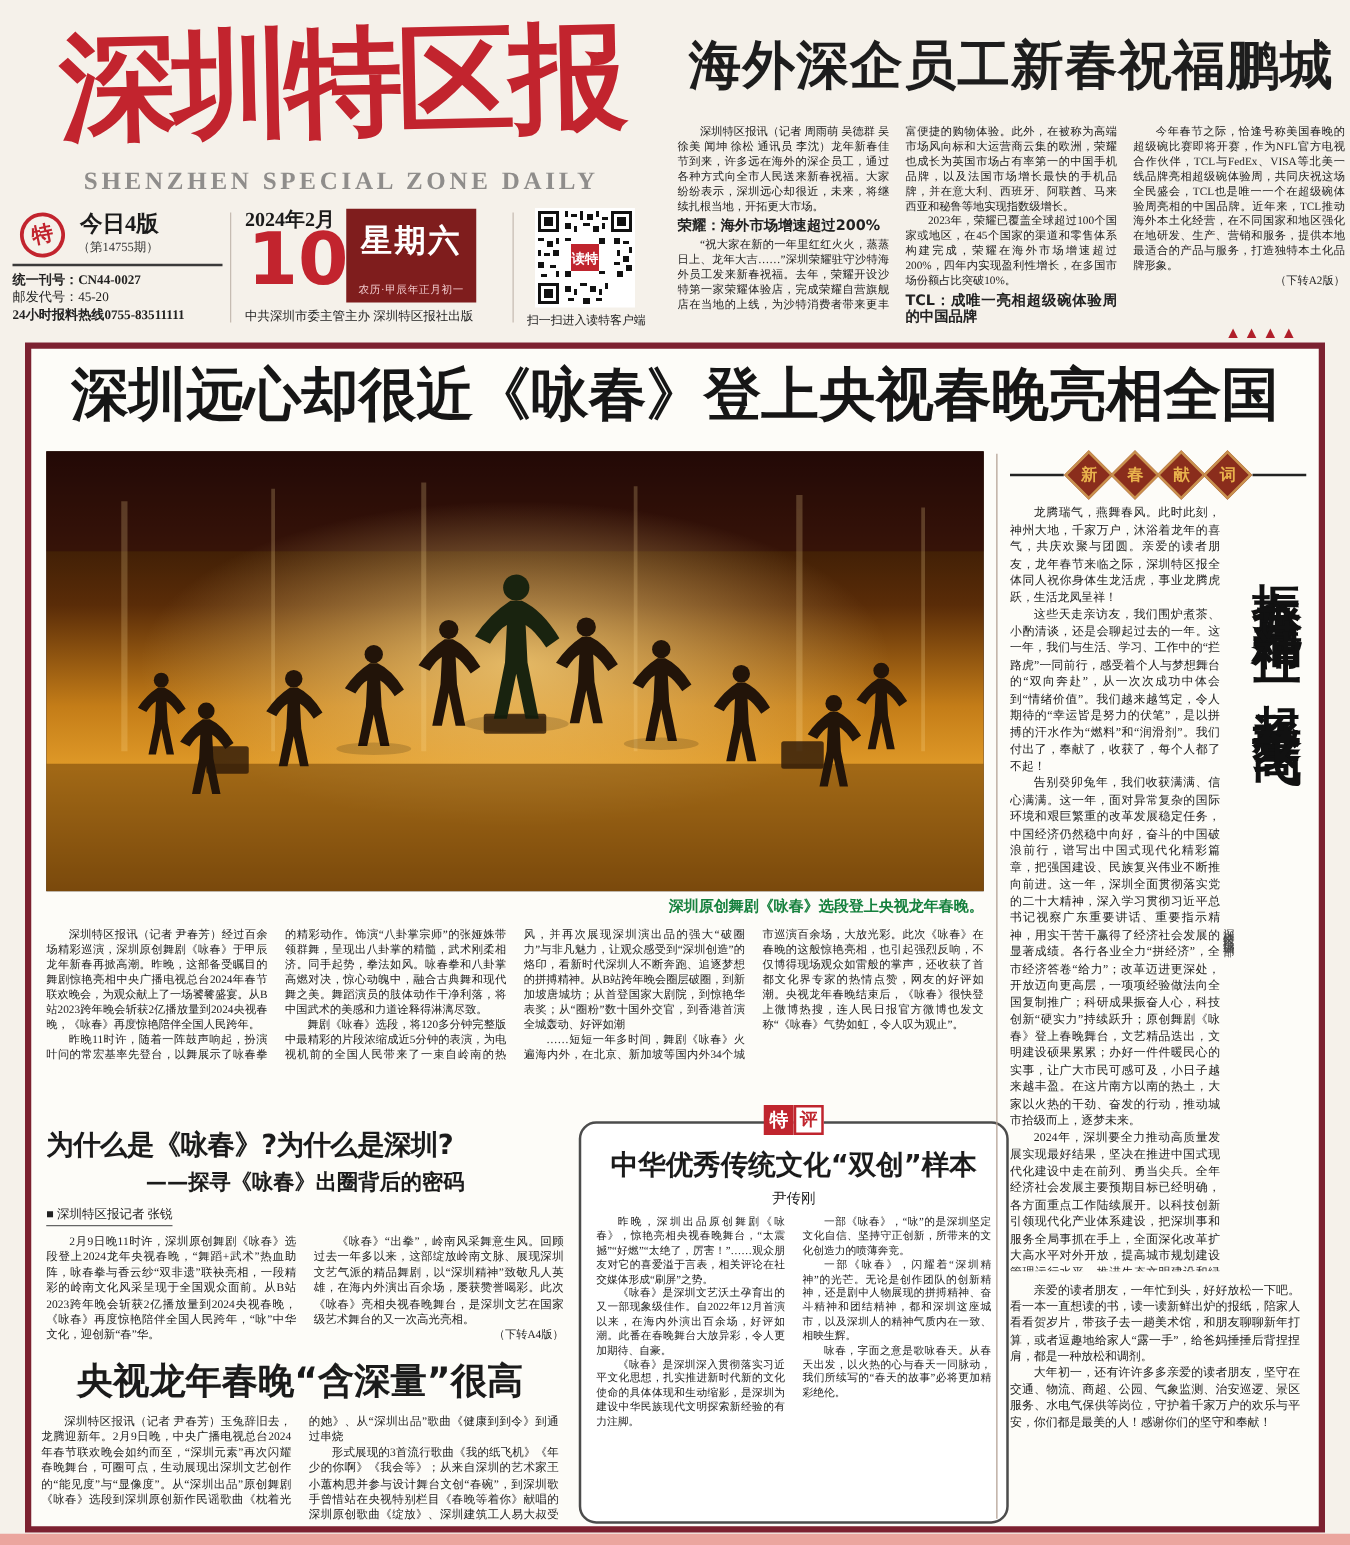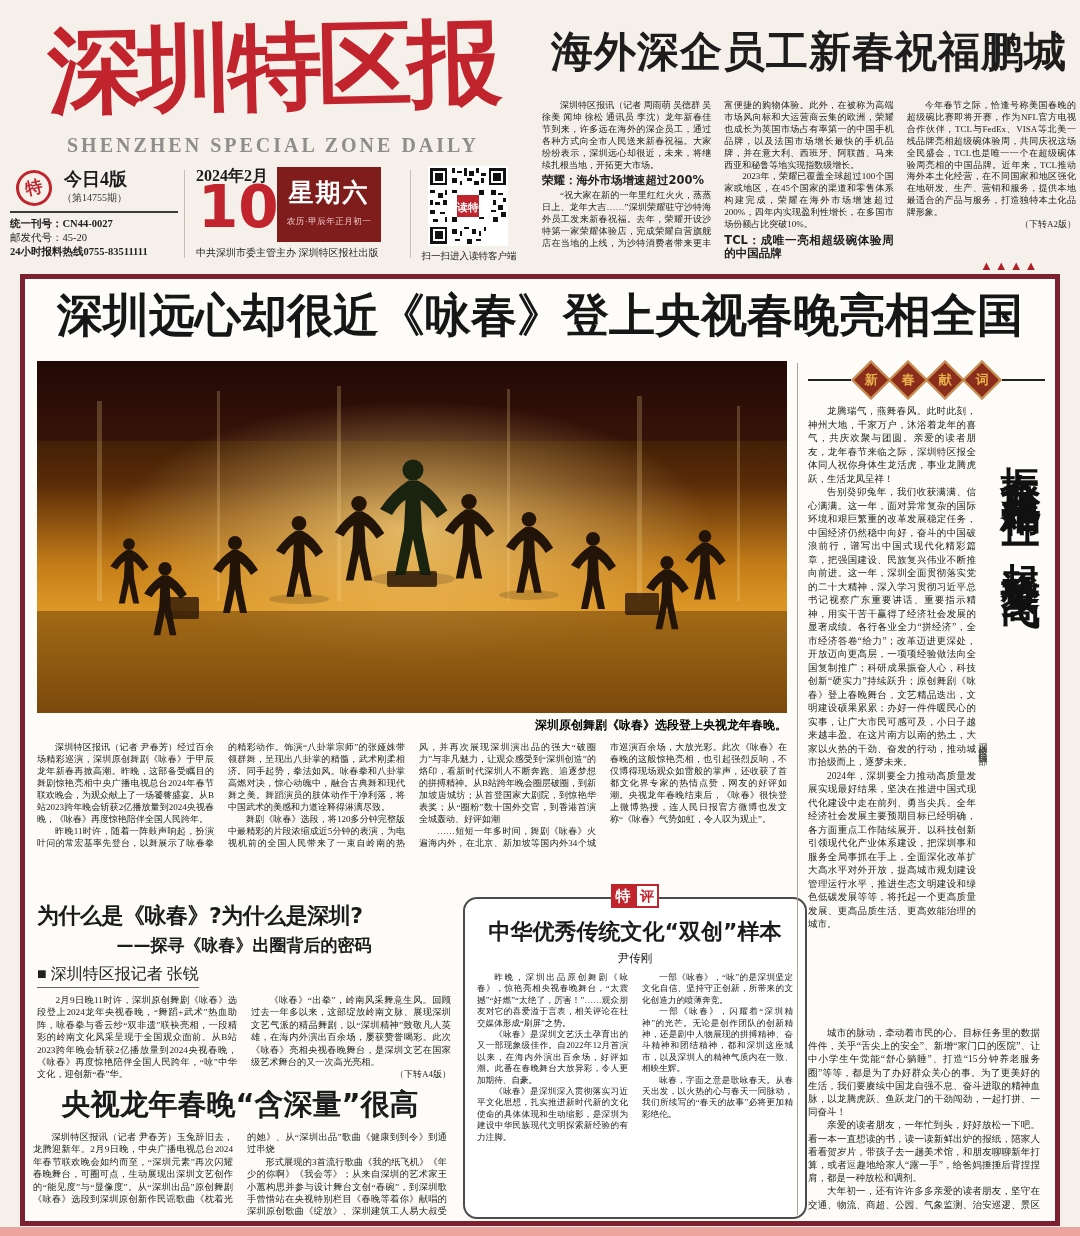--- a/index.html
+++ b/index.html
@@ -22,49 +22,49 @@
   .edition{left:64px;top:167px;font-size:18px;font-weight:900;}
   .issue{left:62px;top:191px;font-size:10px;color:#333;}
   .mast-rule{left:10px;top:211px;width:168px;height:2px;background:#3a3a3a;}
   .mline{left:10px;font-size:10.5px;color:#222;white-space:nowrap;}
   .vdiv{width:1px;background:#c6bcb2;}
   .dym{left:196px;top:166px;font-size:16px;font-weight:900;}
   .dday{left:198px;top:178px;font-size:58px;line-height:58px;color:#c2242e;font-weight:900;
     font-family:"DejaVu Sans",sans-serif;}
   .wkbox{left:277px;top:167px;width:104px;height:75px;background:#7f1d1d;color:#fff;text-align:center;}
   .wkbox .wk{font-size:25px;font-weight:900;margin-top:9px;letter-spacing:2px;}
-  .wkbox .lunar{font-size:8.5px;color:#f0c9cc;margin-top:7px;letter-spacing:0.5px;font-family:Liberation Serif, serif;}
+  .wkbox .lunar{font-size:8.5px;color:#f0c9cc;margin-top:17px;letter-spacing:0.5px;font-family:Liberation Serif, serif;}
   .publisher{left:196px;top:246px;width:196px;font-size:10px;white-space:nowrap;color:#222;}
   .qr{left:428px;top:166px;width:80px;height:80px;}
   .qrcap{left:414px;top:250px;width:110px;font-size:9.5px;text-align:center;white-space:nowrap;}
   
   .tshead{left:544px;top:24px;width:530px;font-size:42px;text-align:center;white-space:nowrap;
     letter-spacing:1px;color:#1d1d1d;}
   .tscols{left:542px;top:100px;width:534px;height:166px;column-count:3;column-gap:13px;
     font-size:9px;line-height:11.9px;text-align:justify;overflow:hidden;color:#222;}
   .tscols p{margin:0;text-indent:2em;}
   .colsub{font-weight:900;font-size:11.5px;text-indent:0 !important;margin:3px 0 !important;
     font-family:"DejaVu Sans",sans-serif;line-height:13px;}
   .jump{text-indent:0 !important;text-align:right;font-size:9px;}
   
   .frame{left:20px;top:274px;width:1030px;height:942px;border:5px solid #7c2130;background:#fdfcf8;}
   .serr{left:980px;top:258px;color:#b01f2a;font-size:13px;letter-spacing:2px;}
   .mainhead{left:0;right:0;top:6px;text-align:center;font-size:46px;white-space:nowrap;
     color:#161616;letter-spacing:0px;}
   .photo{left:12px;top:82px;width:750px;height:352px;background:#2a1206;}
-  .caption{left:12px;top:438px;width:750px;text-align:right;font-size:12px;font-weight:700;color:#000000;}
+  .caption{left:12px;top:438px;width:750px;text-align:right;font-size:12px;font-weight:700;color:#15803d;}
   .body4{left:12px;top:462px;width:750px;height:152px;column-count:4;column-gap:14px;
     font-size:9px;line-height:12px;text-align:justify;overflow:hidden;color:#222;}
   .body4 p{margin:0;text-indent:2em;}
   
   .why{left:12px;top:622px;width:414px;}
   .why h2{margin:0;font-size:22px;text-align:left;white-space:nowrap;letter-spacing:-0.5px;}
   .why .sub{margin:3px 0 0 0;font-size:17px;font-weight:900;text-align:center;
     font-family:"DejaVu Sans",sans-serif;}
-  .byline{font-size:16px;color:#222;border-bottom:1.5px solid #666;display:inline-block;
+  .byline{font-size:10px;color:#222;border-bottom:1.5px solid #666;display:inline-block;
     padding-bottom:2px;margin-top:7px;}
   .why .cols, .cctv .cols{column-count:2;column-gap:14px;font-size:9.2px;line-height:12.4px;
     text-align:justify;overflow:hidden;margin-top:6px;color:#222;}
   .why .cols{height:96px;}
   .why p,.cctv p{margin:0;text-indent:2em;}
   
   .cctv{left:8px;top:806px;width:414px;}
   .cctv h2{margin:0;font-size:29px;text-align:center;white-space:nowrap;}
   .cctv .cols{height:92px;}
   
@@ -323,27 +323,27 @@
           <span>献</span>
         </div>
       <div class="dia">
           <span>词</span>
         </div>
       <div class="gl"></div>
     </div>
     <div class="gbody">
       <div class="gnarrow">
         <p>龙腾瑞气，燕舞春风。此时此刻，神州大地，千家万户，沐浴着龙年的喜气，共庆欢聚与团圆。亲爱的读者朋友，龙年春节来临之际，深圳特区报全体同人祝你身体生龙活虎，事业龙腾虎跃，生活龙凤呈祥！</p>
+        <p>这些天走亲访友，我们围炉煮茶、小酌清谈，还是会聊起过去的一年。这一年，我们与生活、学习、工作中的“拦路虎”一同前行，感受着个人与梦想舞台的“双向奔赴”，从一次次成功中体会到“情绪价值”。我们越来越笃定，令人期待的“幸运皆是努力的伏笔”，是以拼搏的汗水作为“燃料”和“润滑剂”。我们付出了，奉献了，收获了，每个人都了不起！</p>
         <p>告别癸卯兔年，我们收获满满、信心满满。这一年，面对异常复杂的国际环境和艰巨繁重的改革发展稳定任务，中国经济仍然稳中向好，奋斗的中国破浪前行，谱写出中国式现代化精彩篇章，把强国建设、民族复兴伟业不断推向前进。这一年，深圳全面贯彻落实党的二十大精神，深入学习贯彻习近平总书记视察广东重要讲话、重要指示精神，用实干苦干赢得了经济社会发展的显著成绩。各行各业全力“拼经济”，全市经济答卷“给力”；改革迈进更深处，开放迈向更高层，一项项经验做法向全国复制推广；科研成果振奋人心，科技创新“硬实力”持续跃升；原创舞剧《咏春》登上春晚舞台，文艺精品迭出，文明建设硕果累累；办好一件件暖民心的实事，让广大市民可感可及，小日子越来越丰盈。在这片南方以南的热土，大家以火热的干劲、奋发的行动，推动城市拾级而上，逐梦未来。</p>
         <p>2024年，深圳要全力推动高质量发展实现最好结果，坚决在推进中国式现代化建设中走在前列、勇当尖兵。全年经济社会发展主要预期目标已经明确，各方面重点工作陆续展开。以科技创新引领现代化产业体系建设，把深圳事和服务全局事抓在手上，全面深化改革扩大高水平对外开放，提高城市规划建设管理运行水平，推进生态文明建设和绿色低碳发展等等，将托起一个更高质量发展、更高品质生活、更高效能治理的城市。</p>
       </div>
       <div class="vhead">振奋龙马精神　一起逐梦高飞</div>
       <div class="vattr">深圳特区报编辑部</div>
       <div class="gwide">
-        <p>城市的脉动，牵动着市民的心。目标任务里的数据件件，关乎“舌尖上的安全”、新增“家门口的医院”、让中小学生午觉能“舒心躺睡”、打造“15分钟养老服务圈”等等，都是为了办好群众关心的事。为了更美好的生活，我们要赓续中国龙自强不息、奋斗进取的精神血脉，以龙腾虎跃、鱼跃龙门的干劲闯劲，一起打拼、一同奋斗！</p>
         <p>亲爱的读者朋友，一年忙到头，好好放松一下吧。看一本一直想读的书，读一读新鲜出炉的报纸，陪家人看看贺岁片，带孩子去一趟美术馆，和朋友聊聊新年打算，或者逗趣地给家人“露一手”，给爸妈捶捶后背捏捏肩，都是一种放松和调剂。</p>
         <p>大年初一，还有许许多多亲爱的读者朋友，坚守在交通、物流、商超、公园、气象监测、治安巡逻、景区服务、水电气保供等岗位，守护着千家万户的欢乐与平安，你们都是最美的人！感谢你们的坚守和奉献！</p>
 
       </div>
     </div>
   </div>
 
 </div>
 
 <div class="abs pagefade"></div>

